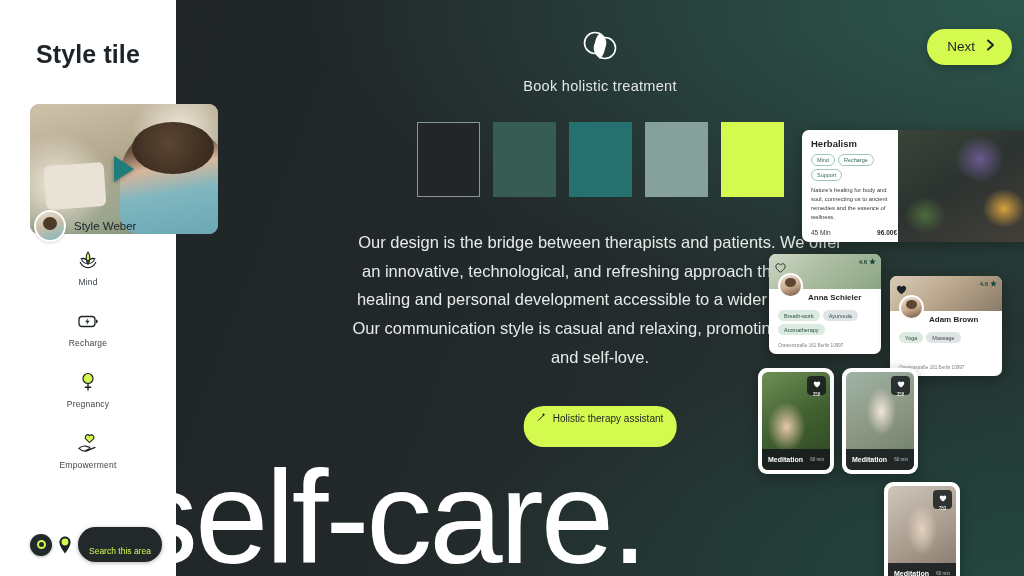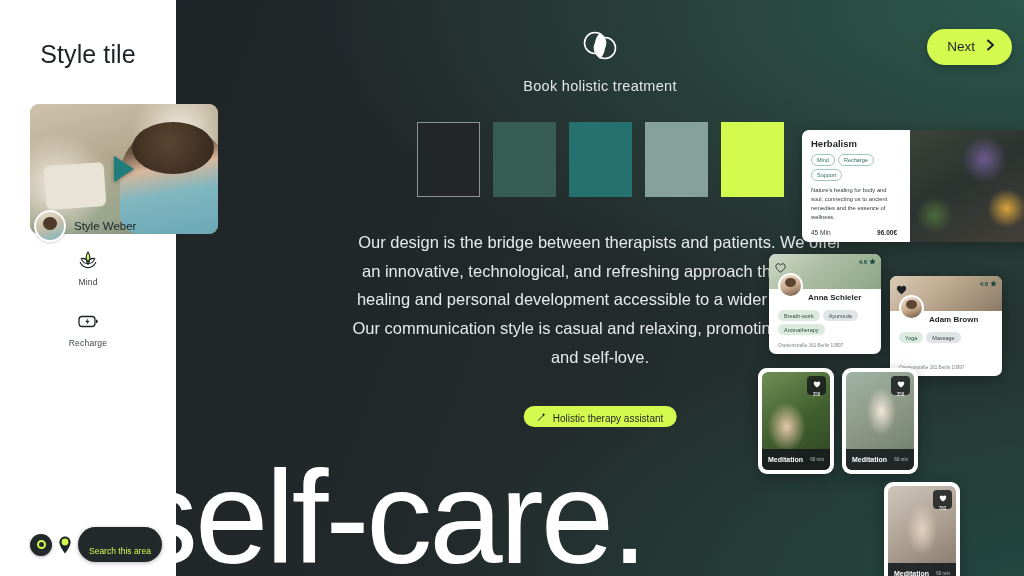--- a/index.html
+++ b/index.html
@@ -18,21 +18,21 @@
       linear-gradient(110deg, #1f2327 0%, #232a2b 55%, #253733 100%);
   }
   
   .sidebar {
     position:absolute; left:0; top:0; width:176px; height:576px;
     background:#ffffff;
     z-index:6;
   }
   .sidebar-title {
     text-align:center; margin-top:40px;
-    font-size:25px; font-weight:400; color:#1d2327; letter-spacing:.1px;
+    font-size:25px; font-weight:700; color:#1d2327; letter-spacing:.1px;
   }
   .video-card {
     position:absolute; left:30px; top:104px; width:188px; height:130px;
     border-radius:9px; overflow:hidden;
     background:linear-gradient(160deg,#c9bba4 0%,#a79c86 35%,#8d9a86 70%,#6f7f6c 100%);
   }
   .video-card .room {
     position:absolute; inset:0;
     background:
       radial-gradient(40% 55% at 14% 62%, #efe7dc 0%, rgba(239,231,220,0) 72%),
@@ -121,40 +121,40 @@
   .swatch { width:63px;height:75px; }
   .swatch.bordered { border:1px solid #8b9596; }
   .paragraph {
     position:absolute; left:50%; transform:translateX(-50%); top:228px;
     width:500px; text-align:center;
     font-size:16.5px; line-height:1.74; color:#e6ebe9; font-weight:400;
   }
   .assist-pill {
     position:absolute; left:50%; transform:translateX(-50%); top:406px;
     background:#d4f94f; color:#1d2327;
-    font-size:10px; padding:6px 13px 3px; border-radius:20px;
+    font-size:10px; padding:6px 13px 23px; border-radius:20px;
     display:flex; align-items:center; gap:6px; white-space:nowrap;
   }
   
   .next-btn {
     position:absolute; right:12px; top:29px; z-index:7;
     background:#d4f94f; color:#1d2327;
     font-size:13.5px; padding:10px 17px 11px 20px; border-radius:22px;
     display:flex; align-items:center; gap:11px; border:none; cursor:pointer;
     box-shadow:0 3px 8px rgba(0,0,0,.22);
   }
   
   .rail { position:absolute; right:0; top:0; width:230px; height:576px; z-index:5; }
 
   .card-herbalism {
     position:absolute; left:8px; top:130px; width:232px; height:112px;
     background:#fff; border-radius:7px; overflow:hidden; display:flex;
     box-shadow:0 4px 14px rgba(0,0,0,.3);
   }
-  .herb-body { width:108px; padding:8px 7px 0 9px; }
+  .herb-body { width:96px; padding:8px 7px 0 9px; }
   .herb-title { font-size:9.5px; font-weight:700; color:#1d2327; }
   .tagrow { display:flex; flex-wrap:wrap; gap:3px; margin-top:5px; }
   .tag-outline {
     font-size:5.5px; color:#2d6b5e; border:1px solid #9ec7bb;
     border-radius:10px; padding:2px 5px; white-space:nowrap;
   }
   .herb-desc { font-size:5.8px; line-height:1.55; color:#333a3d; margin-top:5px; width:86px; }
   .herb-meta { display:flex; justify-content:space-between; width:86px; margin-top:7px; }
   .herb-dur { font-size:6.5px; color:#333a3d; }
   .herb-price { font-size:6.5px; color:#1d2327; font-weight:700; }
@@ -437,21 +437,41 @@
       <span class="ico">
         <svg width="24" height="24" viewBox="0 0 24 24" fill="none">
           <rect x="3" y="7.5" width="16" height="10" rx="3" stroke="#1d2327" stroke-width="1.3"></rect>
           <path d="M20 10.6 L20 14.4 C21.2 14.1 21.8 13.2 21.8 12.5 C21.8 11.8 21.2 10.9 20 10.6 Z" fill="#1d2327"></path>
           <path d="M12.2 9 L9.2 13.2 L11.4 13.2 L10.6 16 L13.6 11.8 L11.4 11.8 Z" fill="#1d2327"></path>
         </svg>
       </span>
       <span class="nav-label">Recharge</span>
     </div>
 
-
+    <div class="nav-item">
+      <span class="ico">
+        <svg width="24" height="24" viewBox="0 0 24 24" fill="none">
+          <circle cx="12" cy="8.5" r="5" fill="#d4f94f" stroke="#1d2327" stroke-width="1.2"></circle>
+          <path d="M12 13.5 L12 20" stroke="#1d2327" stroke-width="1.4" stroke-linecap="round"></path>
+          <path d="M9.2 17.2 L14.8 17.2" stroke="#1d2327" stroke-width="1.4" stroke-linecap="round"></path>
+        </svg>
+      </span>
+      <span class="nav-label">Pregnancy</span>
+    </div>
+
+    <div class="nav-item">
+      <span class="ico">
+        <svg width="24" height="24" viewBox="0 0 24 24" fill="none">
+          <path d="M13.6 4.6 C14.6 3.6 16.2 3.6 17.2 4.7 C18.2 5.7 18.1 7.3 17 8.3 L13.4 11.6 L10 8.2 C9 7.2 9 5.6 10 4.6 C11 3.6 12.6 3.6 13.6 4.6 Z" fill="#d4f94f" stroke="#1d2327" stroke-width="1.1"></path>
+          <path d="M3 17.4 C5 15.4 7.4 14.6 9.6 15.2 L13.2 16.2 C14 16.4 14.2 17.4 13.5 17.9 L10 19.4" stroke="#1d2327" stroke-width="1.2" fill="none" stroke-linecap="round" stroke-linejoin="round"></path>
+          <path d="M3 17.4 C5.6 20 8.6 20.6 11.4 19.6 L19 16.4" stroke="#1d2327" stroke-width="1.2" fill="none" stroke-linecap="round"></path>
+        </svg>
+      </span>
+      <span class="nav-label">Empowerment</span>
+    </div>
 
   </div>
 
   <div class="map-controls">
     <div class="locate-btn">
         <i></i>
       </div>
     <span class="pin">
       <svg width="14" height="19" viewBox="0 0 14 19" fill="none">
         <path d="M7 18.4 C7 18.4 12.6 11.4 12.6 7.2 C12.6 3.9 10.1 1.4 7 1.4 C3.9 1.4 1.4 3.9 1.4 7.2 C1.4 11.4 7 18.4 7 18.4 Z" fill="#1d2327"></path>

